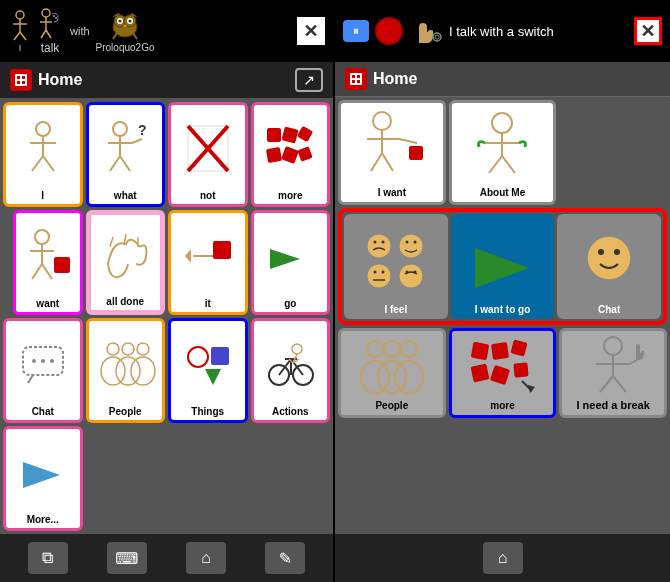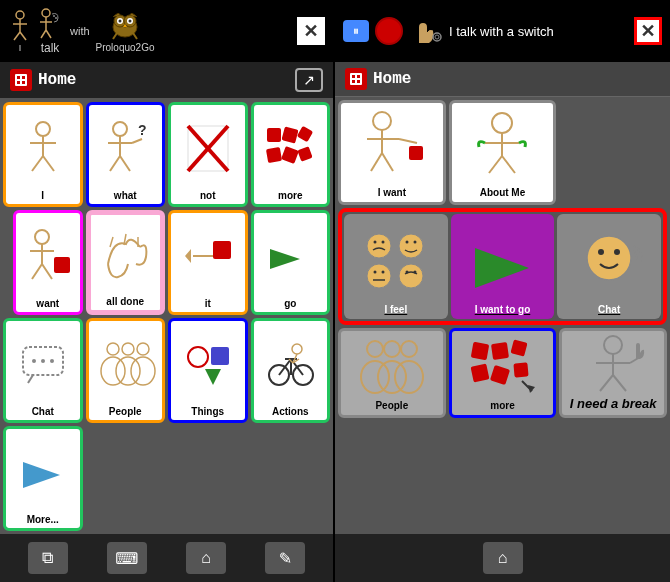--- a/index.html
+++ b/index.html
@@ -70,21 +70,20 @@
       border-bottom: 1px solid #555;
     }
 
     .home-bar-title {
       color: #fff;
       font-size: 16px;
       font-weight: bold;
       display: flex;
       align-items: center;
       gap: 6px;
-      font-family: Liberation Mono, monospace;
     }
 
     .home-icon-box {
       background: #c00;
       width: 22px;
       height: 22px;
       display: flex;
       align-items: center;
       justify-content: center;
       border-radius: 3px;
@@ -138,21 +137,21 @@
       align-items: center;
       justify-content: center;
       width: 100%;
     }
 
     
     .border-orange { border: 3px solid #f90; }
     .border-blue { border: 3px solid #00f; }
     .border-pink { border: 3px solid #f0f; margin-left: 10px; }
     .border-gray { border: 5px solid #f9a8d4; align-items: center; }
-    .border-none { border: 3px solid #22c55e; }
+    .border-none { border: 3px solid #ec4899; }
 
     
     .bottom-bar-left {
       background: #222;
       display: flex;
       align-items: center;
       justify-content: space-around;
       padding: 8px;
       height: 48px;
     }
@@ -292,25 +291,24 @@
     .rcell-dark {
       background: #888;
       border-radius: 6px;
       display: flex;
       flex-direction: column;
       align-items: center;
       justify-content: space-between;
       padding: 4px 3px;
       cursor: pointer;
       min-height: 105px;
-      text-decoration: underline;
     }
 
     .rcell-dark .cell-label { color: #fff; }
-    .rcell-dark.green-bg { background: #a21caf; }
+    .rcell-dark.green-bg { background: #0369a1; }
 
     .rcell-bottom {
       background: #aaa;
       border-radius: 6px;
       display: flex;
       flex-direction: column;
       align-items: center;
       justify-content: space-between;
       padding: 4px 3px;
       cursor: pointer;
@@ -745,21 +743,21 @@
             <circle cx="35" cy="10" r="9" fill="none" stroke="#888" stroke-width="2"></circle>
             <line x1="35" y1="19" x2="35" y2="40" stroke="#888" stroke-width="2"></line>
             <line x1="18" y1="28" x2="52" y2="28" stroke="#888" stroke-width="2"></line>
             <line x1="35" y1="40" x2="22" y2="56" stroke="#888" stroke-width="2"></line>
             <line x1="35" y1="40" x2="48" y2="56" stroke="#888" stroke-width="2"></line>
             <line x1="52" y1="28" x2="62" y2="22" stroke="#888" stroke-width="2"></line>
 
             <path d="M58 18 L58 10 Q58 8 60 8 Q62 8 62 10 L62 18 Q64 14 66 15 Q67 22 62 24 L58 24 Z" fill="#888"></path>
           </svg>
         </div>
-        <span class="cell-label" style="font-size:13px;text-align:center;line-height:1.1;font-style:italic;">I need a break</span>
+        <span class="cell-label" style="font-size:11px;text-align:center;line-height:1.1;">I need a break</span>
       </div>
 
     </div>
 
   </div>
 
   <div class="bottom-bar-right">
     <button class="toolbar-btn">⌂</button>
   </div>
 

